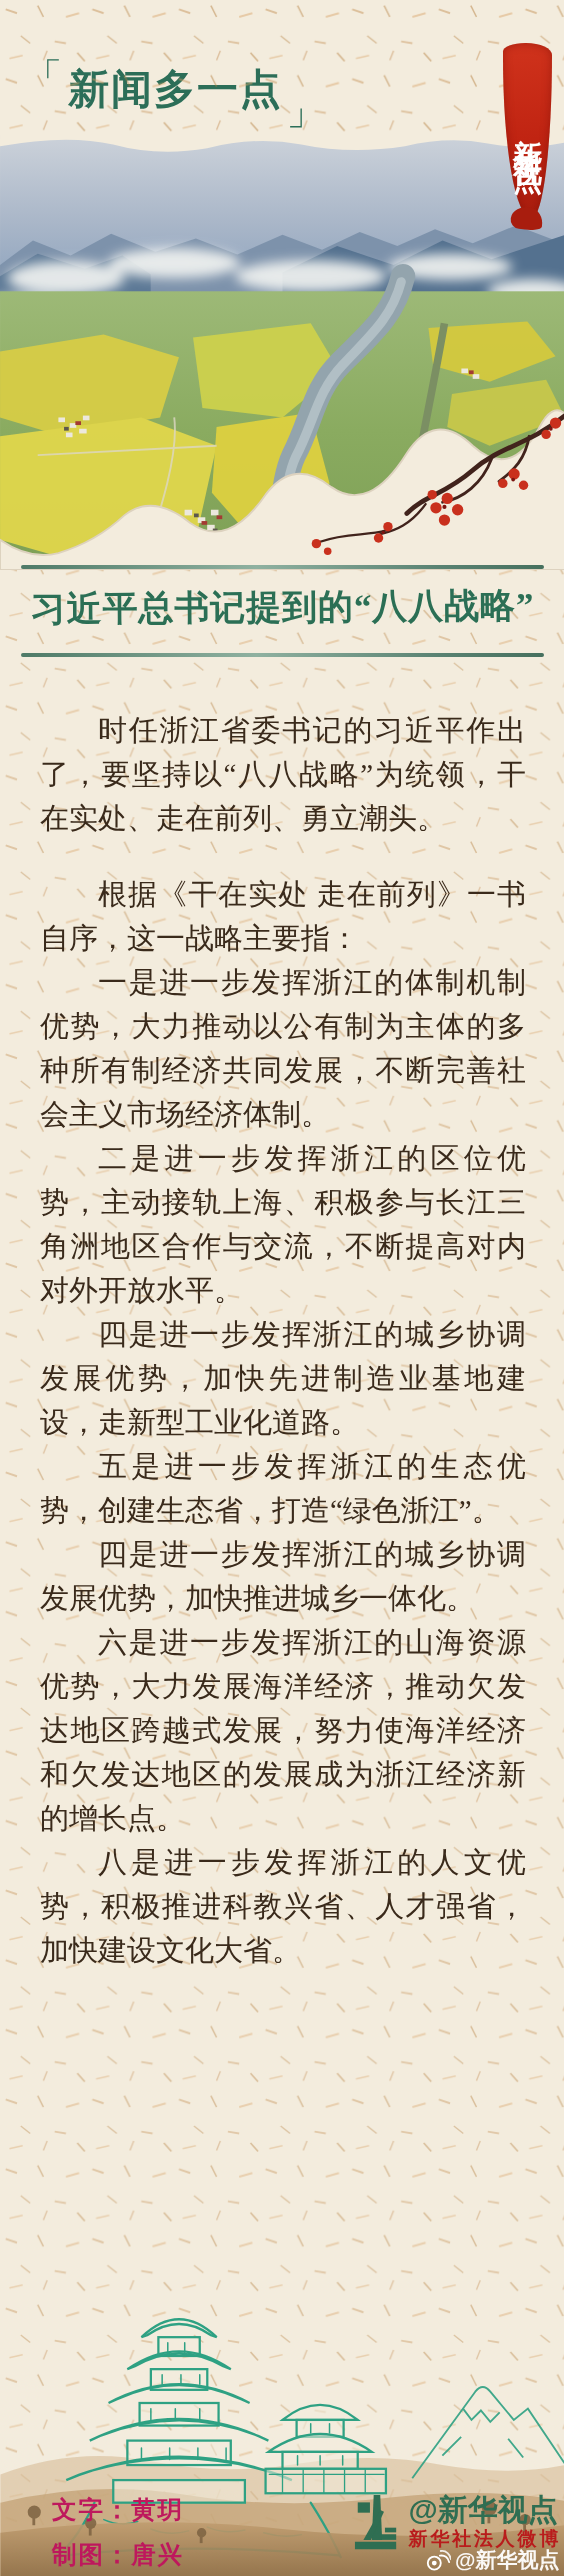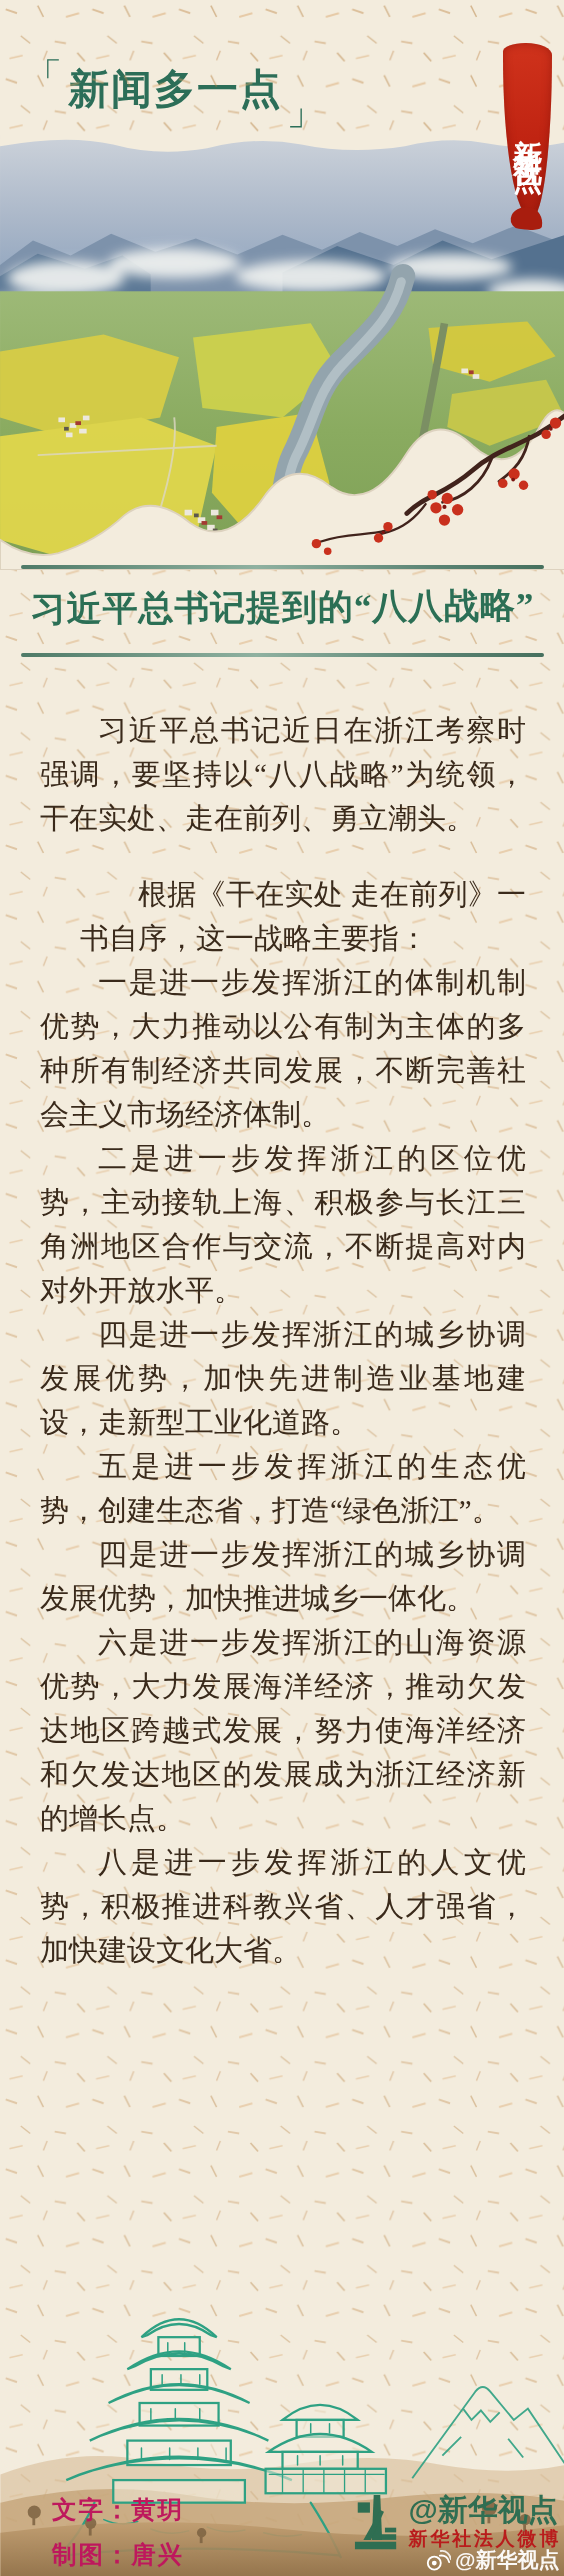--- a/index.html
+++ b/index.html
@@ -60,21 +60,21 @@
     transform:rotate(-0.4deg);z-index:3;white-space:nowrap;
   }
 
   
   .article{
     top:708px;left:40px;width:486px;z-index:4;
     color:#3a2a1b;font-size:29px;line-height:44px;
     text-align:justify;
   }
   .article p{margin:0;text-indent:2em;}
-  .article p.section-gap{margin-top:32px;margin-left:40px;}
+  .article p.section-gap{margin-top:32px;}
 
   
   .credit{
     left:52px;
     font-family:"Liberation Sans","DejaVu Sans",sans-serif;
     font-weight:700;font-size:24.5px;color:#be185d;letter-spacing:1.9px;
     z-index:8;white-space:nowrap;
   }
   .credit.one{top:2493px;}
   .credit.two{top:2538px;}
@@ -249,21 +249,21 @@
           <circle cx="407" cy="422" r="1.8"></circle>
       </g>
     </g>
   </svg>
 
   <div class="abs divider top"></div>
   <div class="abs title">习近平总书记提到的“八八战略”</div>
   <div class="abs divider bottom"></div>
 
   <div class="abs article">
-    <p>习近平总书记近日在浙江考察时强调，要坚持以“八八战略”为统领，干在实处、走在前列、勇立潮头。</p>
+    <p>时任浙江省委书记的习近平作出了，要坚持以“八八战略”为统领，干在实处、走在前列、勇立潮头。</p>
     <p class="section-gap">根据《干在实处 走在前列》一书自序，这一战略主要指：</p>
     <p>一是进一步发挥浙江的体制机制优势，大力推动以公有制为主体的多种所有制经济共同发展，不断完善社会主义市场经济体制。</p>
     <p>二是进一步发挥浙江的区位优势，主动接轨上海、积极参与长江三角洲地区合作与交流，不断提高对内对外开放水平。</p>
     <p>四是进一步发挥浙江的城乡协调发展优势，加快先进制造业基地建设，走新型工业化道路。</p>
     <p>五是进一步发挥浙江的生态优势，创建生态省，打造“绿色浙江”。</p>
     <p>四是进一步发挥浙江的城乡协调发展优势，加快推进城乡一体化。</p>
     <p>六是进一步发挥浙江的山海资源优势，大力发展海洋经济，推动欠发达地区跨越式发展，努力使海洋经济和欠发达地区的发展成为浙江经济新的增长点。</p>
     <p>八是进一步发挥浙江的人文优势，积极推进科教兴省、人才强省，加快建设文化大省。</p>
   </div>
 

